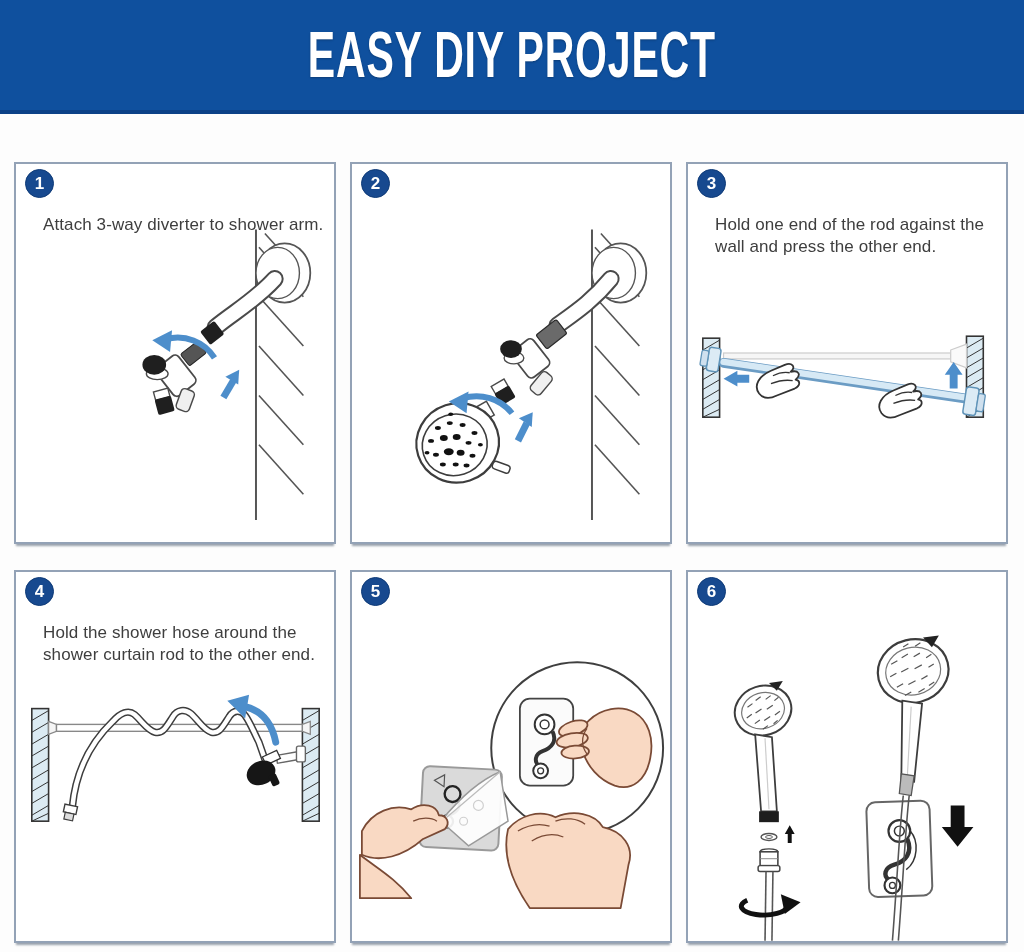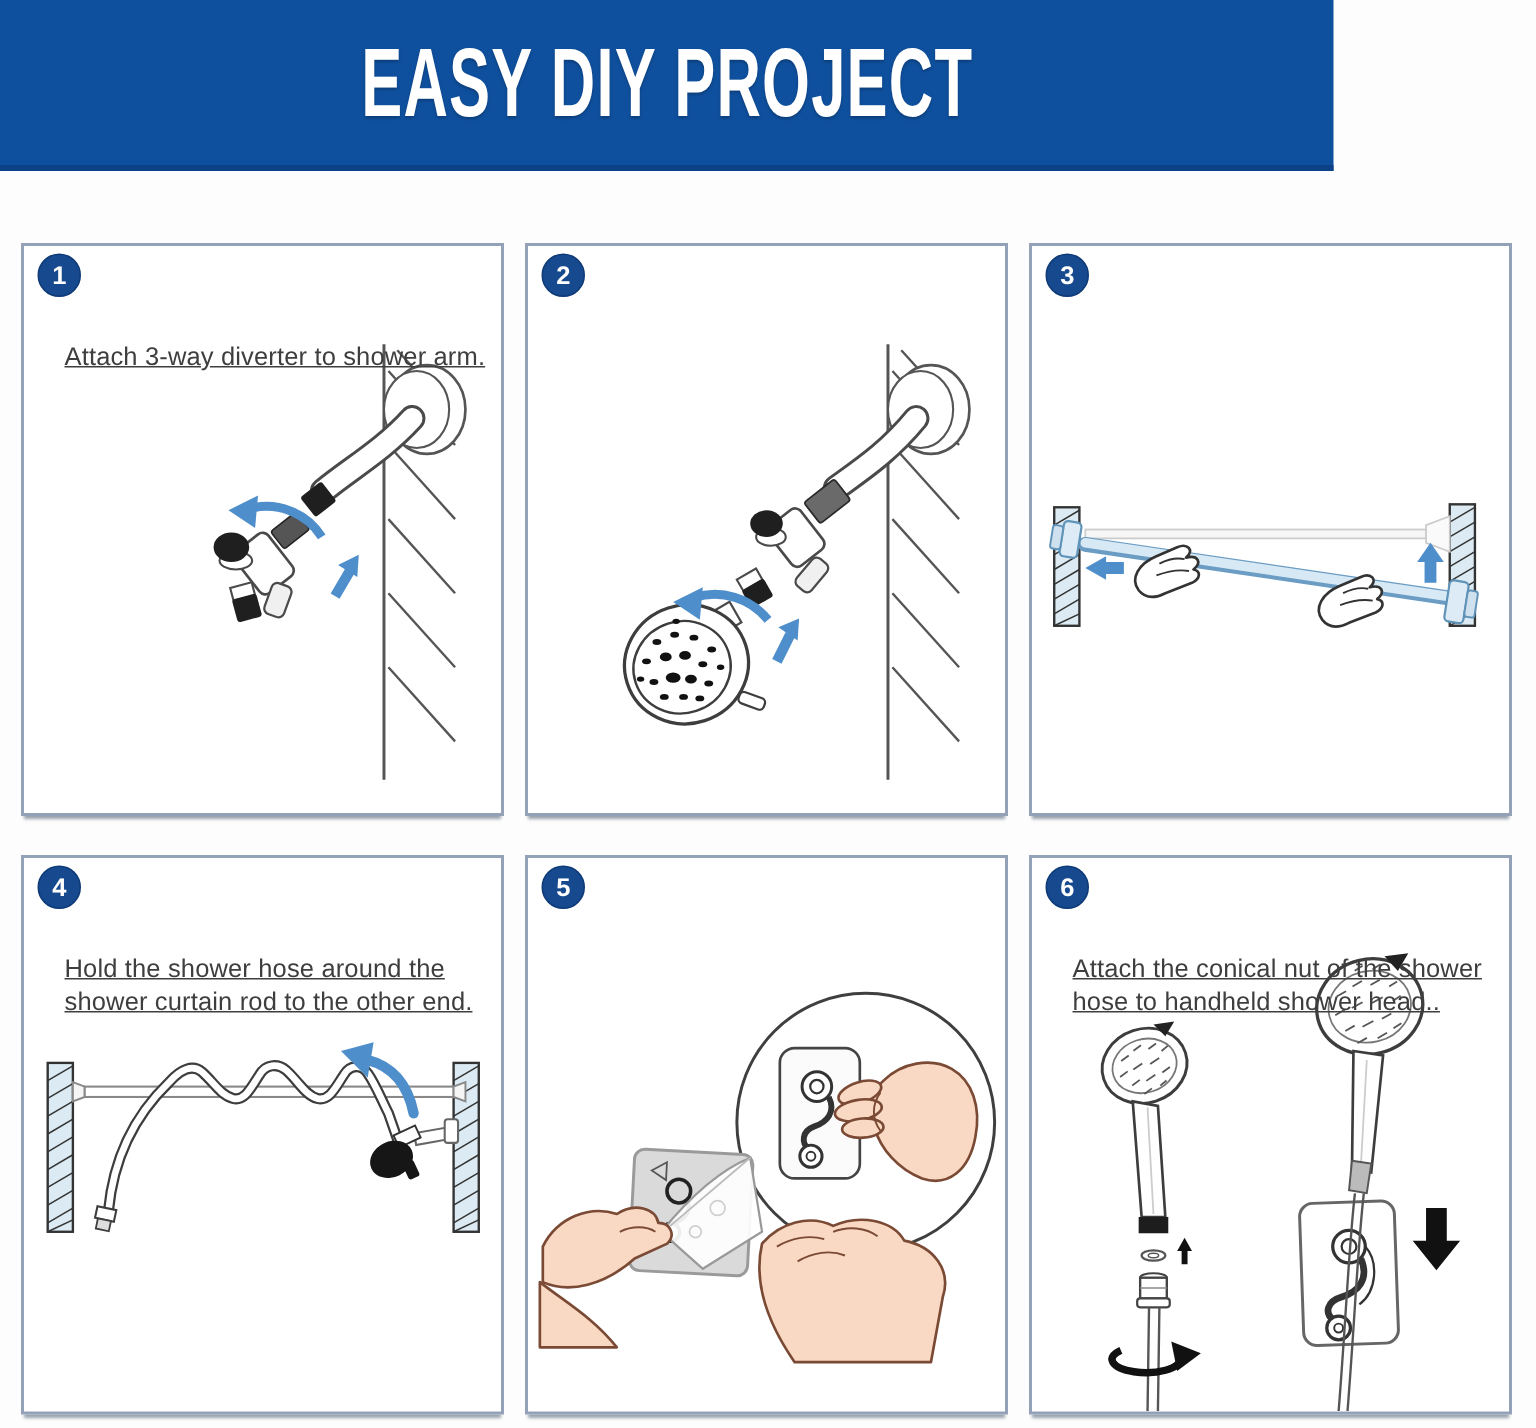--- a/index.html
+++ b/index.html
@@ -1,21 +1,21 @@
 <!DOCTYPE html>
 <html><head>
 <meta charset="utf-8">
 <style>
   html,body{margin:0;padding:0;}
   body{
     width:1024px;height:952px;position:relative;overflow:hidden;
     background:#fdfdfd;font-family:"Liberation Sans",sans-serif;
   }
   .banner{
-    position:absolute;top:0;left:0;width:889px;height:110px;
+    position:absolute;top:0;left:0;width:1024px;height:110px;
     background:#0f509e;border-bottom:4px solid #0c4187;
     display:flex;align-items:center;justify-content:center;
   }
   .banner-title{
     color:#ffffff;font-size:50px;font-weight:900;letter-spacing:1px;margin:0;
     transform:scale(0.82,1.30);transform-origin:center;
     font-family:"Liberation Sans",sans-serif;white-space:nowrap;
     text-shadow:0 1px 2px rgba(0,0,0,.25);
   }
   .panel{
@@ -25,22 +25,22 @@
   .row1{top:162px;height:382px;}
   .row2{top:570px;height:373px;}
   .col1{left:14px;} .col2{left:350px;} .col3{left:686px;}
   .badge{
     position:absolute;top:5px;left:9px;width:27px;height:27px;border-radius:50%;
     background:#17498f;color:#ffffff;font-weight:bold;font-size:17px;
     display:flex;align-items:center;justify-content:center;z-index:3;
     border:1px solid #0e3a77;
   }
   .caption{
-    position:absolute;top:46px;left:27px;right:9px;z-index:2;
-    font-size:17px;line-height:1.3;color:#3e3e3e;letter-spacing:.1px;text-decoration:underline;
+    position:absolute;top:33px;left:27px;right:9px;z-index:2;
+    font-size:17px;line-height:1.3;color:#3e3e3e;letter-spacing:.1px;
   }
   .illus{position:absolute;left:0;top:0;width:100%;height:100%;z-index:1;}
 </style>
 </head>
 <body>
 
 <header class="banner">
   <h1 class="banner-title">EASY DIY PROJECT</h1>
 </header>
 
@@ -169,20 +169,21 @@
     </g>
     <g>
       <line x1="168" y1="280" x2="177" y2="262" stroke="#4d8ecb" stroke-width="7"></line>
       <polygon points="183,251 169,257 182,266" fill="#4d8ecb"></polygon>
     </g>
   </svg>
 </section>
 
 <section class="panel row1 col3">
   <div class="badge">3</div>
+  <p class="caption">Hold one end of the rod against the wall and press the other end.</p>
   <svg class="illus" viewBox="0 0 322 382">
     <g>
       <rect x="15" y="176" width="17" height="80" fill="#dcebf3" stroke="#333" stroke-width="1.6"></rect>
       <g stroke="#333" stroke-width="1">
         <line x1="15" y1="188" x2="32" y2="178"></line>
           <line x1="15" y1="198" x2="32" y2="188"></line>
         <line x1="15" y1="208" x2="32" y2="198"></line>
           <line x1="15" y1="218" x2="32" y2="208"></line>
         <line x1="15" y1="228" x2="32" y2="218"></line>
           <line x1="15" y1="238" x2="32" y2="228"></line>
@@ -350,21 +351,20 @@
       <path d="M158 260 C 170 246, 190 240, 206 248 C 224 240, 246 244, 254 258 C 274 262, 286 278, 280 296 L 272 340 L 180 340 C 162 314, 152 286, 158 260 Z" fill="#f9d9c3"></path>
       <path d="M168 262 C 178 256, 190 254, 200 257" fill="none" stroke-width="1.3"></path>
       <path d="M206 252 C 216 248, 228 249, 236 255" fill="none" stroke-width="1.3"></path>
       <path d="M182 272 C 192 266, 204 264, 214 268" fill="none" stroke-width="1.3"></path>
     </g>
   </svg>
 </section>
 
 <section class="panel row2 col3">
   <div class="badge">6</div>
-  <p class="caption">Attach the conical nut of the shower hose to handheld shower head..</p>
   <svg class="illus" viewBox="0 0 322 373">
     <g>
       <g transform="rotate(-18 76 140)">
         <ellipse cx="76" cy="140" rx="29" ry="25" fill="#ffffff" stroke="#3d3d3d" stroke-width="2"></ellipse>
         <ellipse cx="76" cy="140" rx="22" ry="18" fill="#ffffff" stroke="#777" stroke-width="1.2"></ellipse>
         <g stroke="#555" stroke-width="1.2">
           <path d="M62 132 l6 -2"></path>
             <path d="M72 128 l6 -2"></path>
             <path d="M82 130 l6 -2"></path>
           <path d="M58 142 l6 -2"></path>

